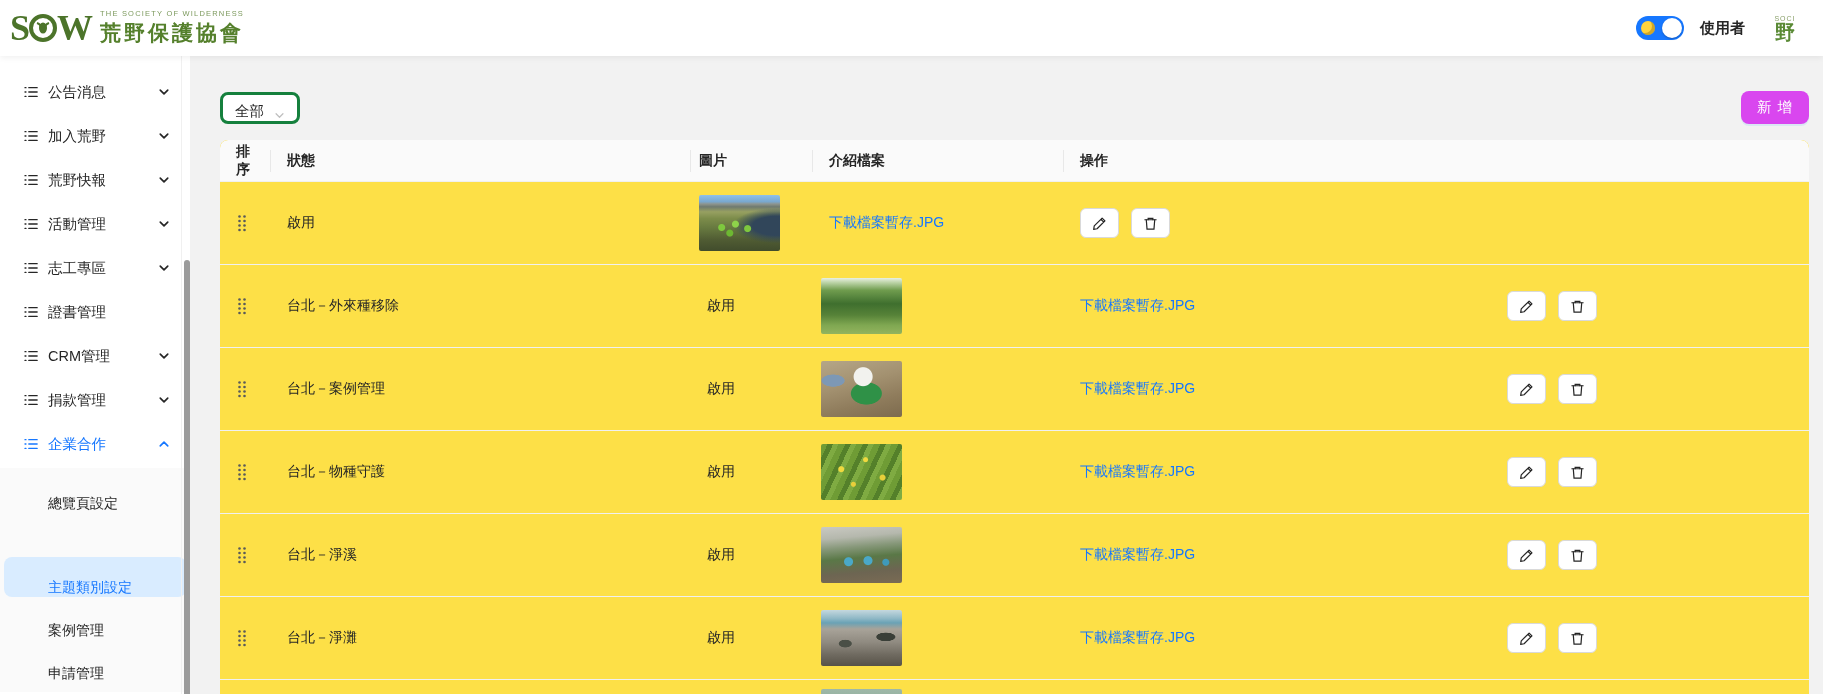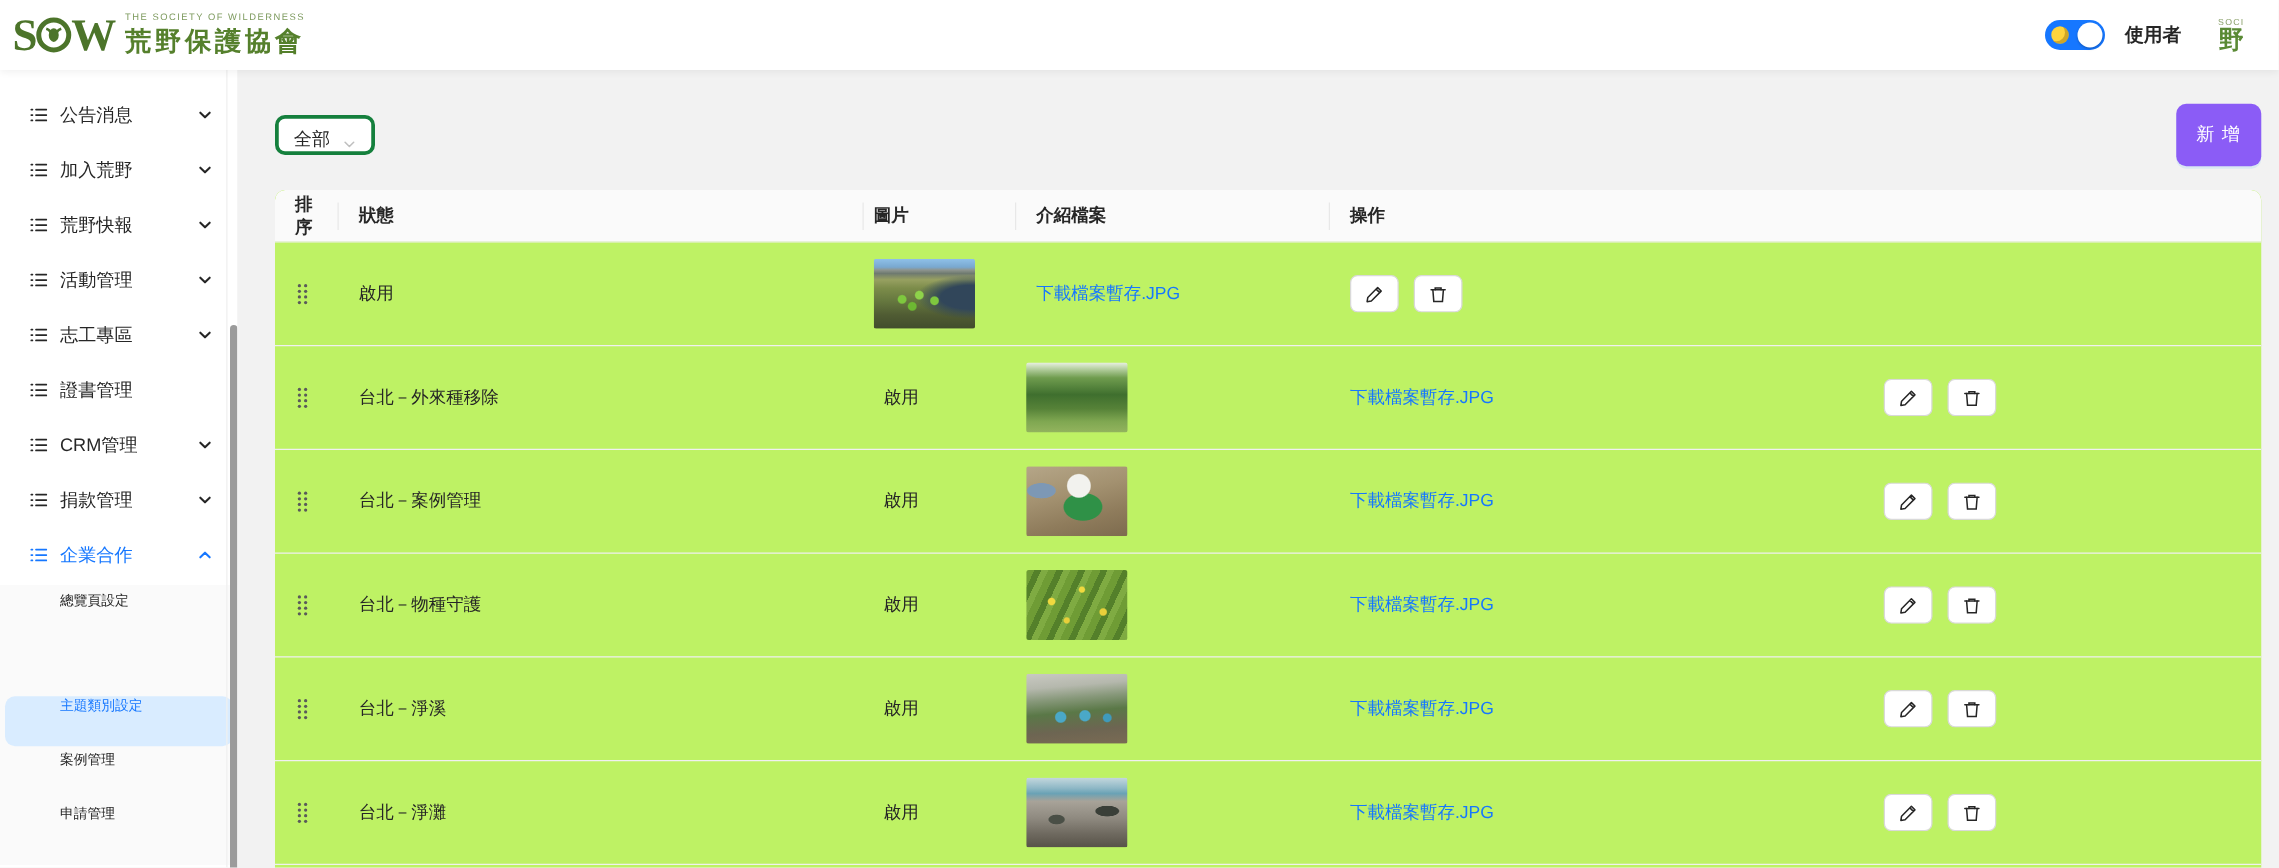--- a/index.html
+++ b/index.html
@@ -33,39 +33,39 @@
   .sidebar { position:fixed; left:0; top:56px; width:190px; height:638px; background:#fff; overflow:hidden; }
   .sidebar::after { content:''; position:absolute; top:0; bottom:0; left:181px; width:1px; background:#f0f0f0; }
   .menu { padding:16px 0 0 0; }
   .menu-item { height:40px; margin:0 4px 4px 4px; border-radius:8px; display:flex; align-items:center;
     gap:10px; padding:0 16px 0 20px; font-size:14.5px; cursor:pointer; color:#262626; }
   .menu-item .mi-icon { width:14px; height:14px; flex:none; }
   .menu-item .mi-label { flex:1; }
   .menu-item .mi-chevron { width:12px; height:12px; flex:none; }
   .menu-item.active { color:#1677ff; }
   .submenu { background:#fafafa; padding:5px 0 6px 0; min-height:186px; }
-  .submenu-item { height:40px; margin:0 4px 3px 4px; border-radius:8px; display:flex; align-items:flex-start;
-    padding-left:44px; font-size:11px; cursor:pointer; color:#262626;font-family:Liberation Mono, monospace; }
+  .submenu-item { height:40px; margin:0 4px 3px 4px; border-radius:8px; display:flex; align-items:flex-end;
+    padding-left:44px; font-size:14px; cursor:pointer; color:#262626;font-family:Liberation Mono, monospace; }
   .submenu-item.active { background:#d9ecff; color:#1677ff;margin-top:44px; }
   .sidebar-scrollbar { position:absolute; left:184px; top:204px; bottom:-6px; width:6px;
     border-radius:3px; background:#9b9b9b; cursor:grab; }
 
   
   .main { position:fixed; left:190px; top:56px; width:1633px; height:638px; background:#f2f2f2;
     padding:35px 14px 0 30px; display:flex; flex-direction:column; }
   .toolbar { display:flex; align-items:center; justify-content:space-between; height:33px; flex:none; }
   .filter-select { display:inline-flex; align-items:flex-end; gap:10px; height:32px; background:#fff;
     border:3px solid #15803d; border-radius:8px; padding:0 12px; font-size:14.5px; cursor:pointer; }
   .filter-select .sel-arrow { width:11px; height:11px; color:#bfbfbf; }
-  .add-button { height:50px; padding:0 16px; background:#8b5cf6; color:#fff; border:none;
+  .add-button { height:33px; padding:0 16px; background:#d946ef; color:#fff; border:none;
     border-radius:8px; font-size:14.5px; font-family:inherit; cursor:pointer;
     box-shadow:0 2px 0 rgba(5,145,255,.1); letter-spacing:1px; }
 
   
-  .table-card { margin-top:28px; background:#bef264; border-radius:8px 8px 0 0; flex:1 1 auto; overflow:hidden; }
+  .table-card { margin-top:16px; background:#fde047; border-radius:8px 8px 0 0; flex:1 1 auto; overflow:hidden; }
   .trow { display:grid; grid-template-columns:51px 420px 122px 251px 427px 1fr; align-items:center; }
   .thead { height:41px; background:#fafafa; border-radius:8px 8px 0 0; font-weight:700; }
   .th { position:relative; padding:0 16px; height:100%; display:flex; align-items:center; }
   .th.col-image { padding:0 8px; }
   .th:not(:last-child)::after { content:''; position:absolute; right:0; top:50%; transform:translateY(-50%);
     width:1px; height:22px; background:rgba(5,5,5,.07); }
   .tbody-row { height:83px; border-top:1px solid #f0f0f0; }
   .thead + .tbody-row { border-top:1px solid #f0f0f0; }
   .td { padding:0 16px; overflow:hidden; }
   .td.col-image { padding:0 8px; }

